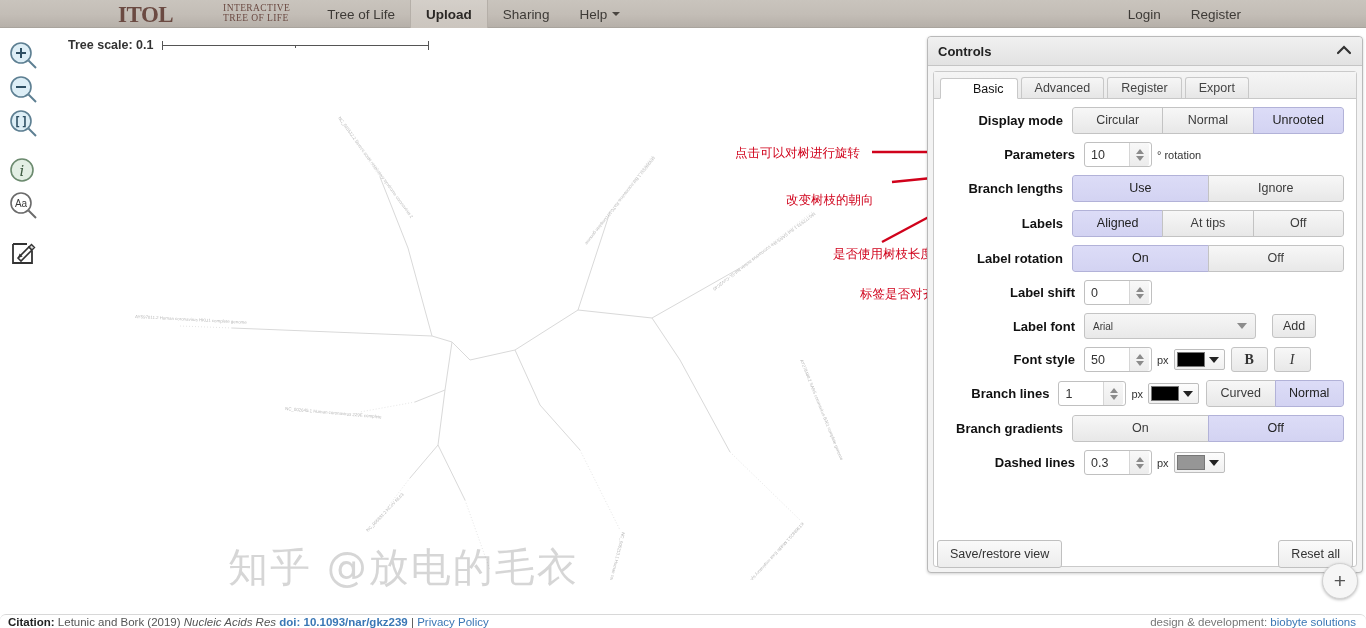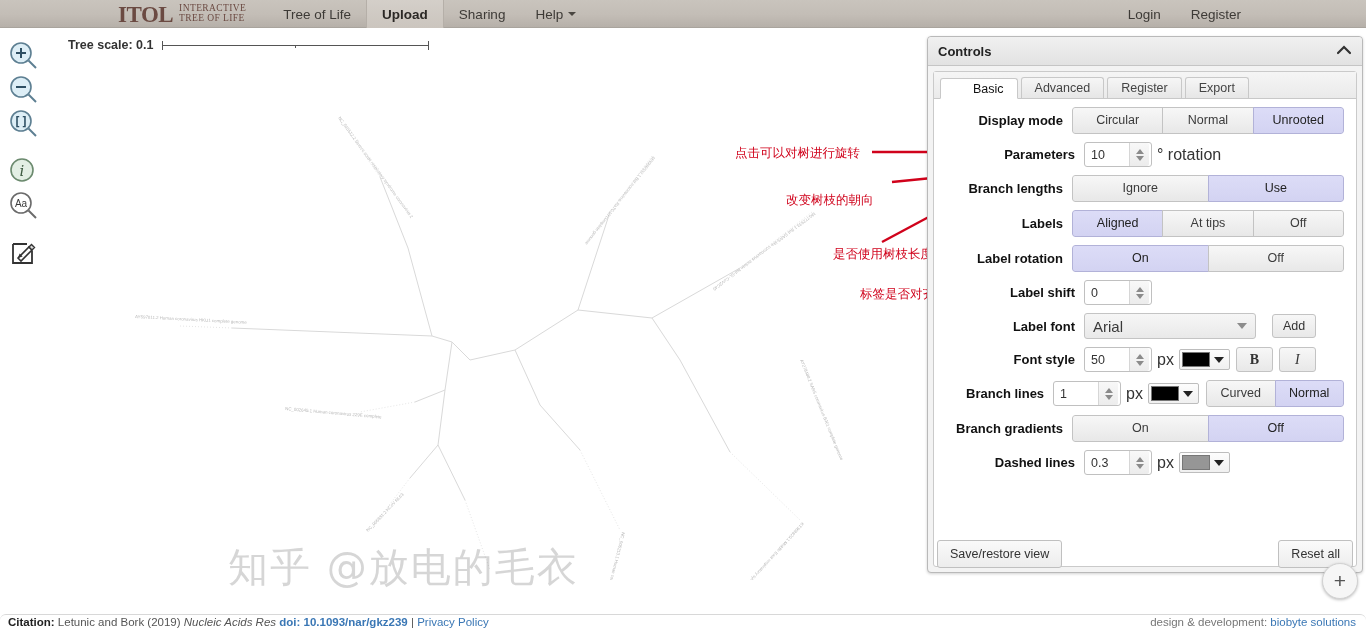--- a/index.html
+++ b/index.html
@@ -14,21 +14,21 @@
   #app { position: relative; width: 1366px; height: 628px; background:#fff; }
 
   
   .topnav {
     position: absolute; left:0; top:0; width:1366px; height:28px;
     background: linear-gradient(to bottom, #c9c4bd 0%, #c3bdb6 55%, #b6b0a9 100%);
     border-bottom: 1px solid #a9a49d;
     display:flex; align-items:stretch;
   }
   .nav-logo {
-    display:flex; align-items:center; margin-left:118px; height:28px;
+    display:flex; align-items:center; margin-left:118px; height:28px;gap:44px;
   }
   .logo-itol {
     font-family: "Liberation Serif", serif;
     font-weight: bold; font-size: 23px; color:#6b4a42;
     letter-spacing:-0.5px; line-height:1;
   }
   .logo-sub {
     margin-left:6px; line-height:1.05; color:#6b4a42;
     font-family: "Liberation Serif", serif;
   }
@@ -148,21 +148,21 @@
   }
   .spin .arrows {
     width:20px; border-left:1px solid #d6d6d6;
     background:linear-gradient(to bottom,#f8f8f8,#ececec);
     display:flex; flex-direction:column; justify-content:center; align-items:center;
     border-radius:0 2px 2px 0;
   }
   .spin .arrows i { display:block; width:0;height:0; cursor:pointer; }
   .spin .arrows i.up { border-left:4px solid transparent;border-right:4px solid transparent;border-bottom:5px solid #8b8b8b; margin-bottom:2px;}
   .spin .arrows i.dn { border-left:4px solid transparent;border-right:4px solid transparent;border-top:5px solid #8b8b8b;}
-  .unit { font-size:16px; color:#333; margin-left:5px; }
+  .unit { font-size:11px; color:#333; margin-left:5px; }
 
   
   .swatch {
     display:flex; align-items:center; border:1px solid #bdbdbd; border-radius:2px;
     background:linear-gradient(to bottom,#fdfdfd,#f0f0f0); height:21px; padding:2px;
     margin-left:5px; cursor:pointer;
   }
   .swatch .chip { width:28px; height:15px; border:1px solid #777; }
   .swatch .cv { margin:0 3px 0 4px; width:0;height:0;
     border-left:5px solid transparent;border-right:5px solid transparent;border-top:6px solid #222;}
@@ -175,21 +175,21 @@
     font-family:"Liberation Serif", serif;
   }
   .sqbtn.b { font-weight:bold; }
   .sqbtn.i { font-style:italic; }
 
   
   .sel {
     width:172px; height:26px; border:1px solid #c4c4c4; border-radius:3px;
     background:linear-gradient(to bottom,#f6f6f6,#e9e9e9);
     display:flex; align-items:center; padding:12px 8px;
-    font-size:15px; color:#3a3a3a; cursor:pointer;
+    font-size:10px; color:#3a3a3a; cursor:pointer;
   }
   .sel .cv { margin-left:auto; width:0;height:0;
     border-left:5px solid transparent;border-right:5px solid transparent;border-top:6px solid #8c8c8c;}
   .addbtn {
     margin-left:16px; padding:4px 10px; font-size:12.5px; color:#333;
     border:1px solid #c3c3c3; border-radius:3px;
     background:linear-gradient(to bottom,#f7f7f7,#e8e8e8); cursor:pointer;
   }
 
   .ctrl-foot { position:absolute; left:0; bottom:0; width:100%; height:40px; }
@@ -441,22 +441,22 @@
             </div>
             <span class="unit">° rotation</span>
           </div>
         </div>
 
 
         <div class="row">
           <div class="rlabel">Branch lengths</div>
           <div class="rctl">
             <div class="seg w2">
+              <div class="sb on">Use</div>
               <div class="sb">Ignore</div>
-              <div class="sb on">Use</div>
             </div>
           </div>
         </div>
 
         <div class="row">
           <div class="rlabel">Labels</div>
           <div class="rctl">
             <div class="seg w3">
               <div class="sb on">Aligned</div>
               <div class="sb">At tips</div>

